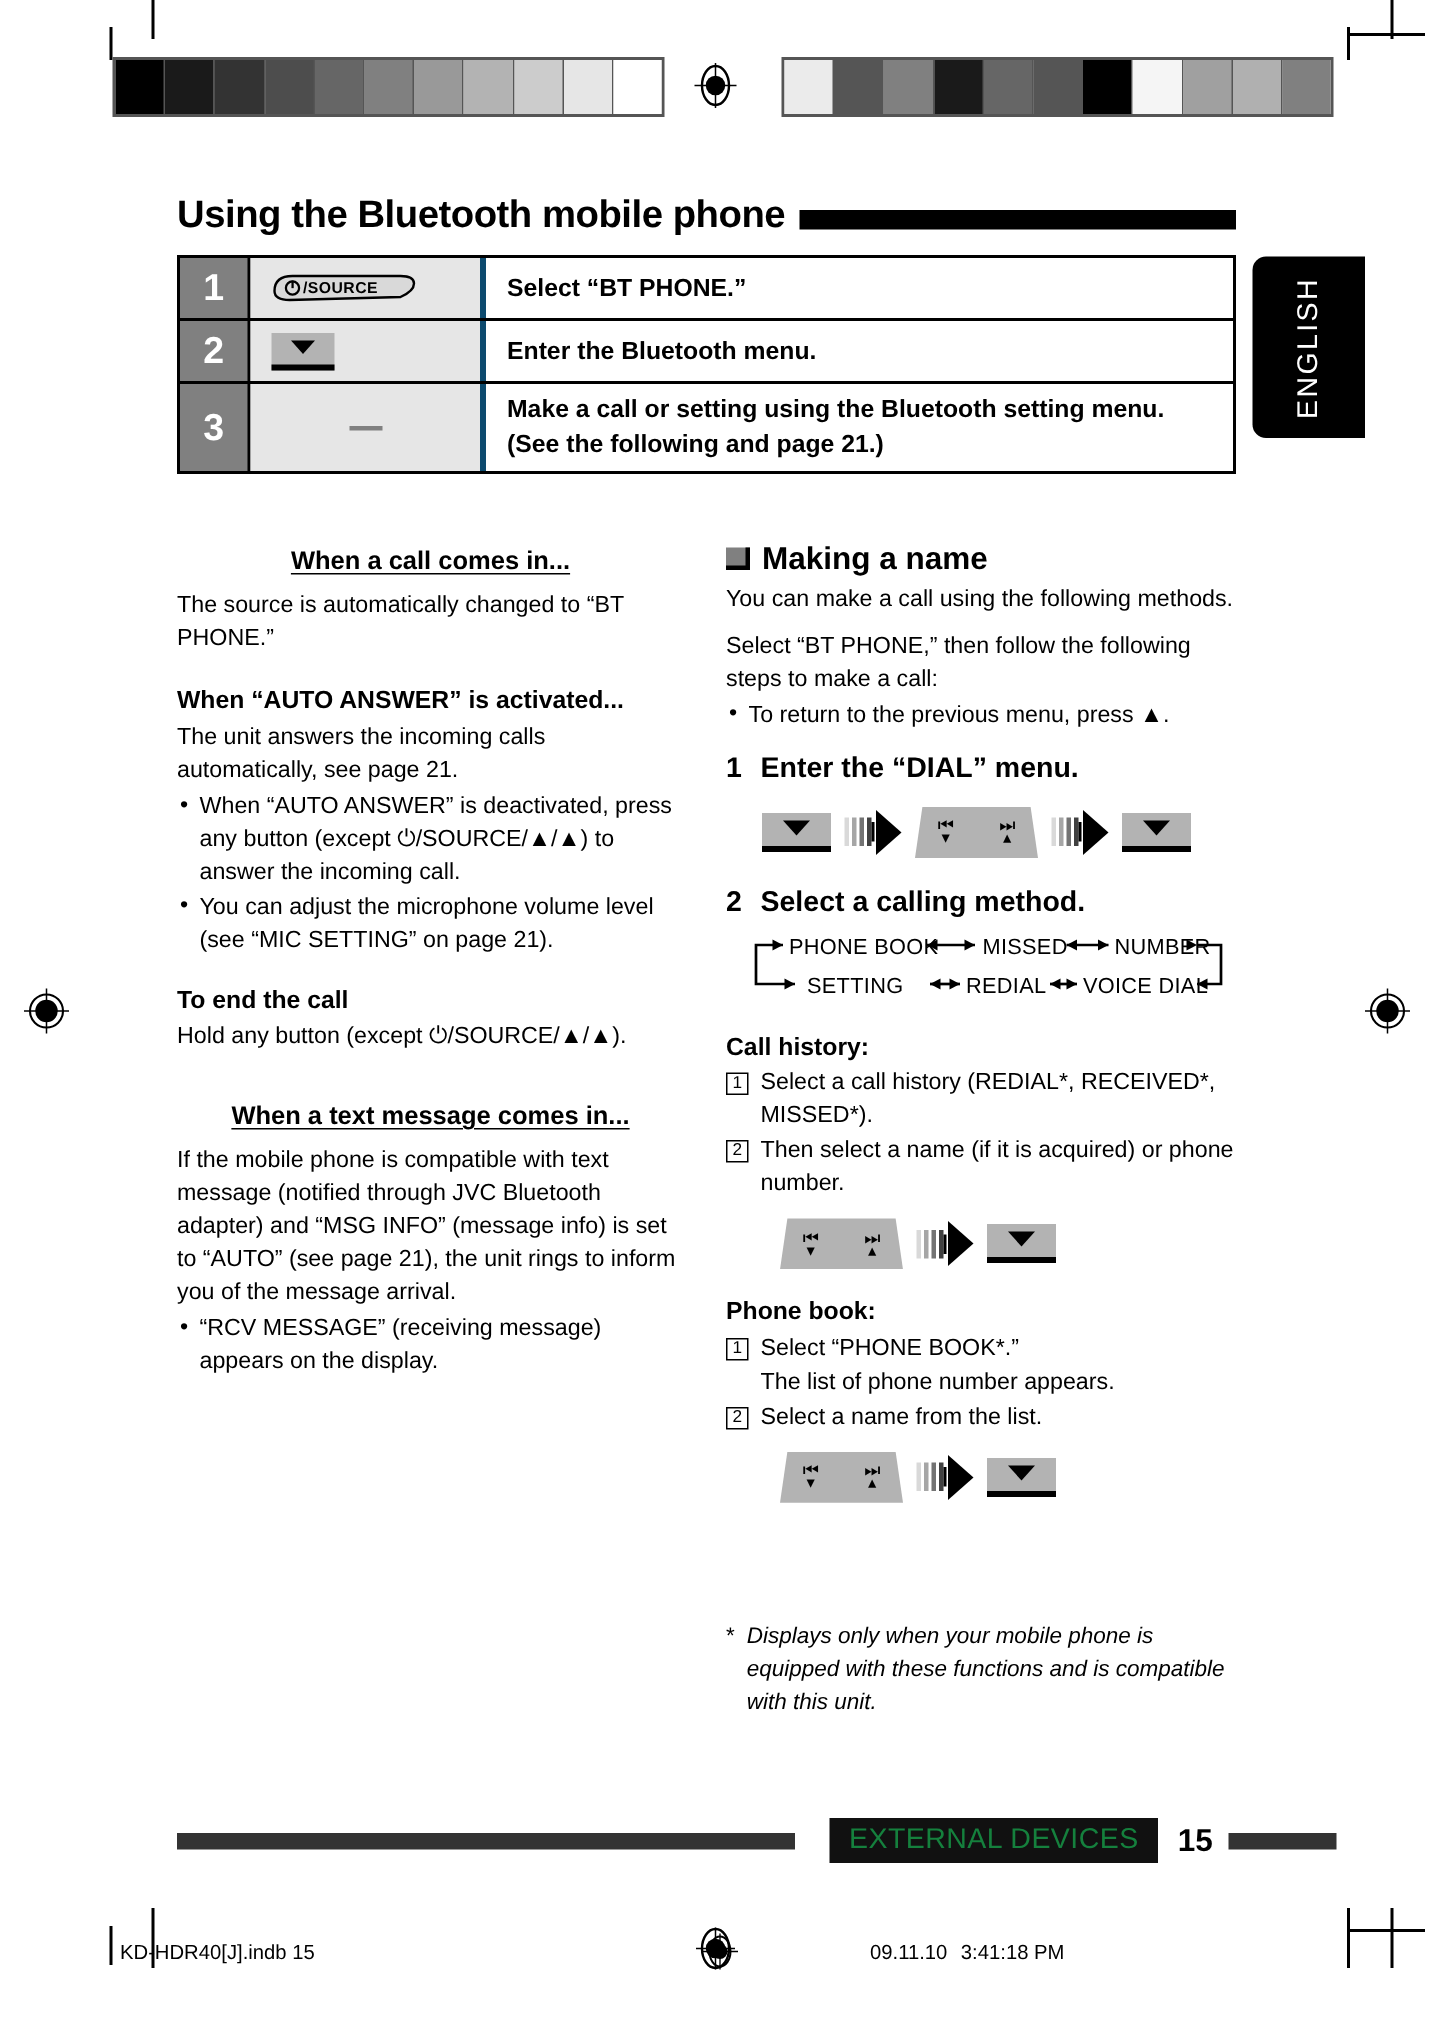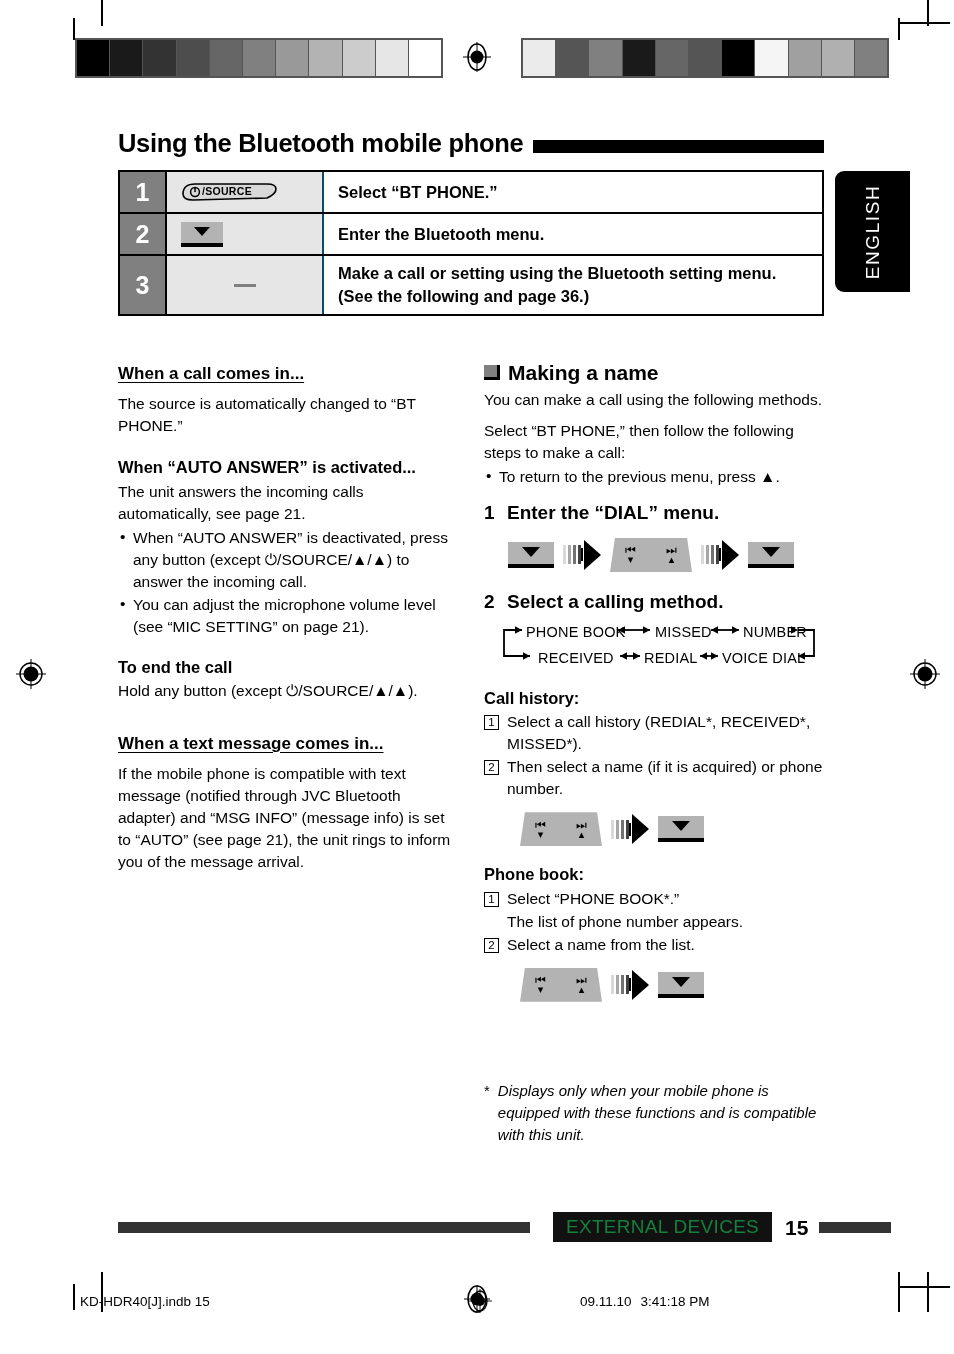--- a/index.html
+++ b/index.html
@@ -105,21 +105,21 @@
     align-items: center;
     justify-content: center;
     border-right: 2px solid #000;
   }
   .cell-btn {
     width: 157px;
     background: #e6e6e6;
     display: flex;
     align-items: center;
     padding-left: 14px;
-    border-right: 2px solid #0c4a6e;
+    border-right: 4px solid #0c4a6e;
   }
   .cell-btn.center { justify-content: center; padding-left: 0; }
   .cell-desc {
     flex: 1 1 auto;
     background: #fff;
     padding: 8px 0 8px 14px;
     font-size: 16.5px;
     font-weight: bold;
     line-height: 1.38;
     display: flex;
@@ -173,20 +173,21 @@
     font-size: 15.5px;
     line-height: 1.42;
   }
 
   .h-underline {
     font-weight: bold;
     font-size: 17px;
     text-decoration: underline;
     text-underline-offset: 3px;
     margin: 0 0 7px 0;
+    text-align: center;
   }
   .h-plain {
     font-weight: bold;
     font-size: 16.5px;
     margin: 0 0 1px 0;
   }
   p.body { margin: 1px 0 2px 0; }
   .gap-lg { height: 17px; }
   .gap-md { height: 11px; }
   .gap-sm { height: 6px; }
@@ -515,21 +516,21 @@
       </div>
     </div>
 
     <div class="trow row-h3">
       <div class="cell-num">3</div>
       <div class="cell-btn center">
         <span class="dash-mark"></span>
       </div>
       <div class="cell-desc">
         <span>Make a call or setting using the Bluetooth setting menu.</span>
-        <span>(See the following and page 36.)</span>
+        <span>(See the following and page 21.)</span>
       </div>
     </div>
 
   </div>
 
   <div id="col-left">
 
     <div class="h-underline">When a call comes in...</div>
     <p class="body">The source is automatically changed to “BT PHONE.”</p>
 
@@ -545,20 +546,23 @@
     <div class="gap-lg"></div>
 
     <div class="h-plain">To end the call</div>
     <p class="body">Hold any button (except ⏻/SOURCE/▲/▲).</p>
 
     <div class="gap-lg"></div>
     <div class="gap-md"></div>
 
     <div class="h-underline">When a text message comes in...</div>
     <p class="body">If the mobile phone is compatible with text message (notified through JVC Bluetooth adapter) and “MSG INFO” (message info) is set to “AUTO” (see page 21), the unit rings to inform you of the message arrival.</p>
+    <ul class="bullets">
+      <li>“RCV MESSAGE” (receiving message) appears on the display.</li>
+    </ul>
 
   </div>
 
   <div id="col-right">
 
     <div class="h-square">
       <span class="sq-icon"></span>
       <span class="h-txt">Making a name</span>
     </div>
 
@@ -620,21 +624,21 @@
       <span class="t">Select a calling method.</span>
     </div>
 
     <div class="gap-sm"></div>
 
     <div id="flow">
 
       <span class="lbl" style="left:28px; top:0px;">PHONE BOOK</span>
       <span class="lbl" style="left:157px; top:0px;">MISSED</span>
       <span class="lbl" style="left:245px; top:0px;">NUMBER</span>
-      <span class="lbl" style="left:40px; top:26px;">RECEIVED</span>
+      <span class="lbl" style="left:40px; top:26px;">SETTING</span>
       <span class="lbl" style="left:146px; top:26px;">REDIAL</span>
       <span class="lbl" style="left:224px; top:26px;">VOICE DIAL</span>
 
       <svg width="322" height="54" viewBox="0 0 322 54" style="position:absolute; left:0; top:0;">
         <g stroke="#000" stroke-width="1.8" fill="none">
 
           <path d="M32,34 L6,34 L6,8 L24,8"></path>
 
           <path d="M300,8 L316,8 L316,34 L300,34"></path>
 

